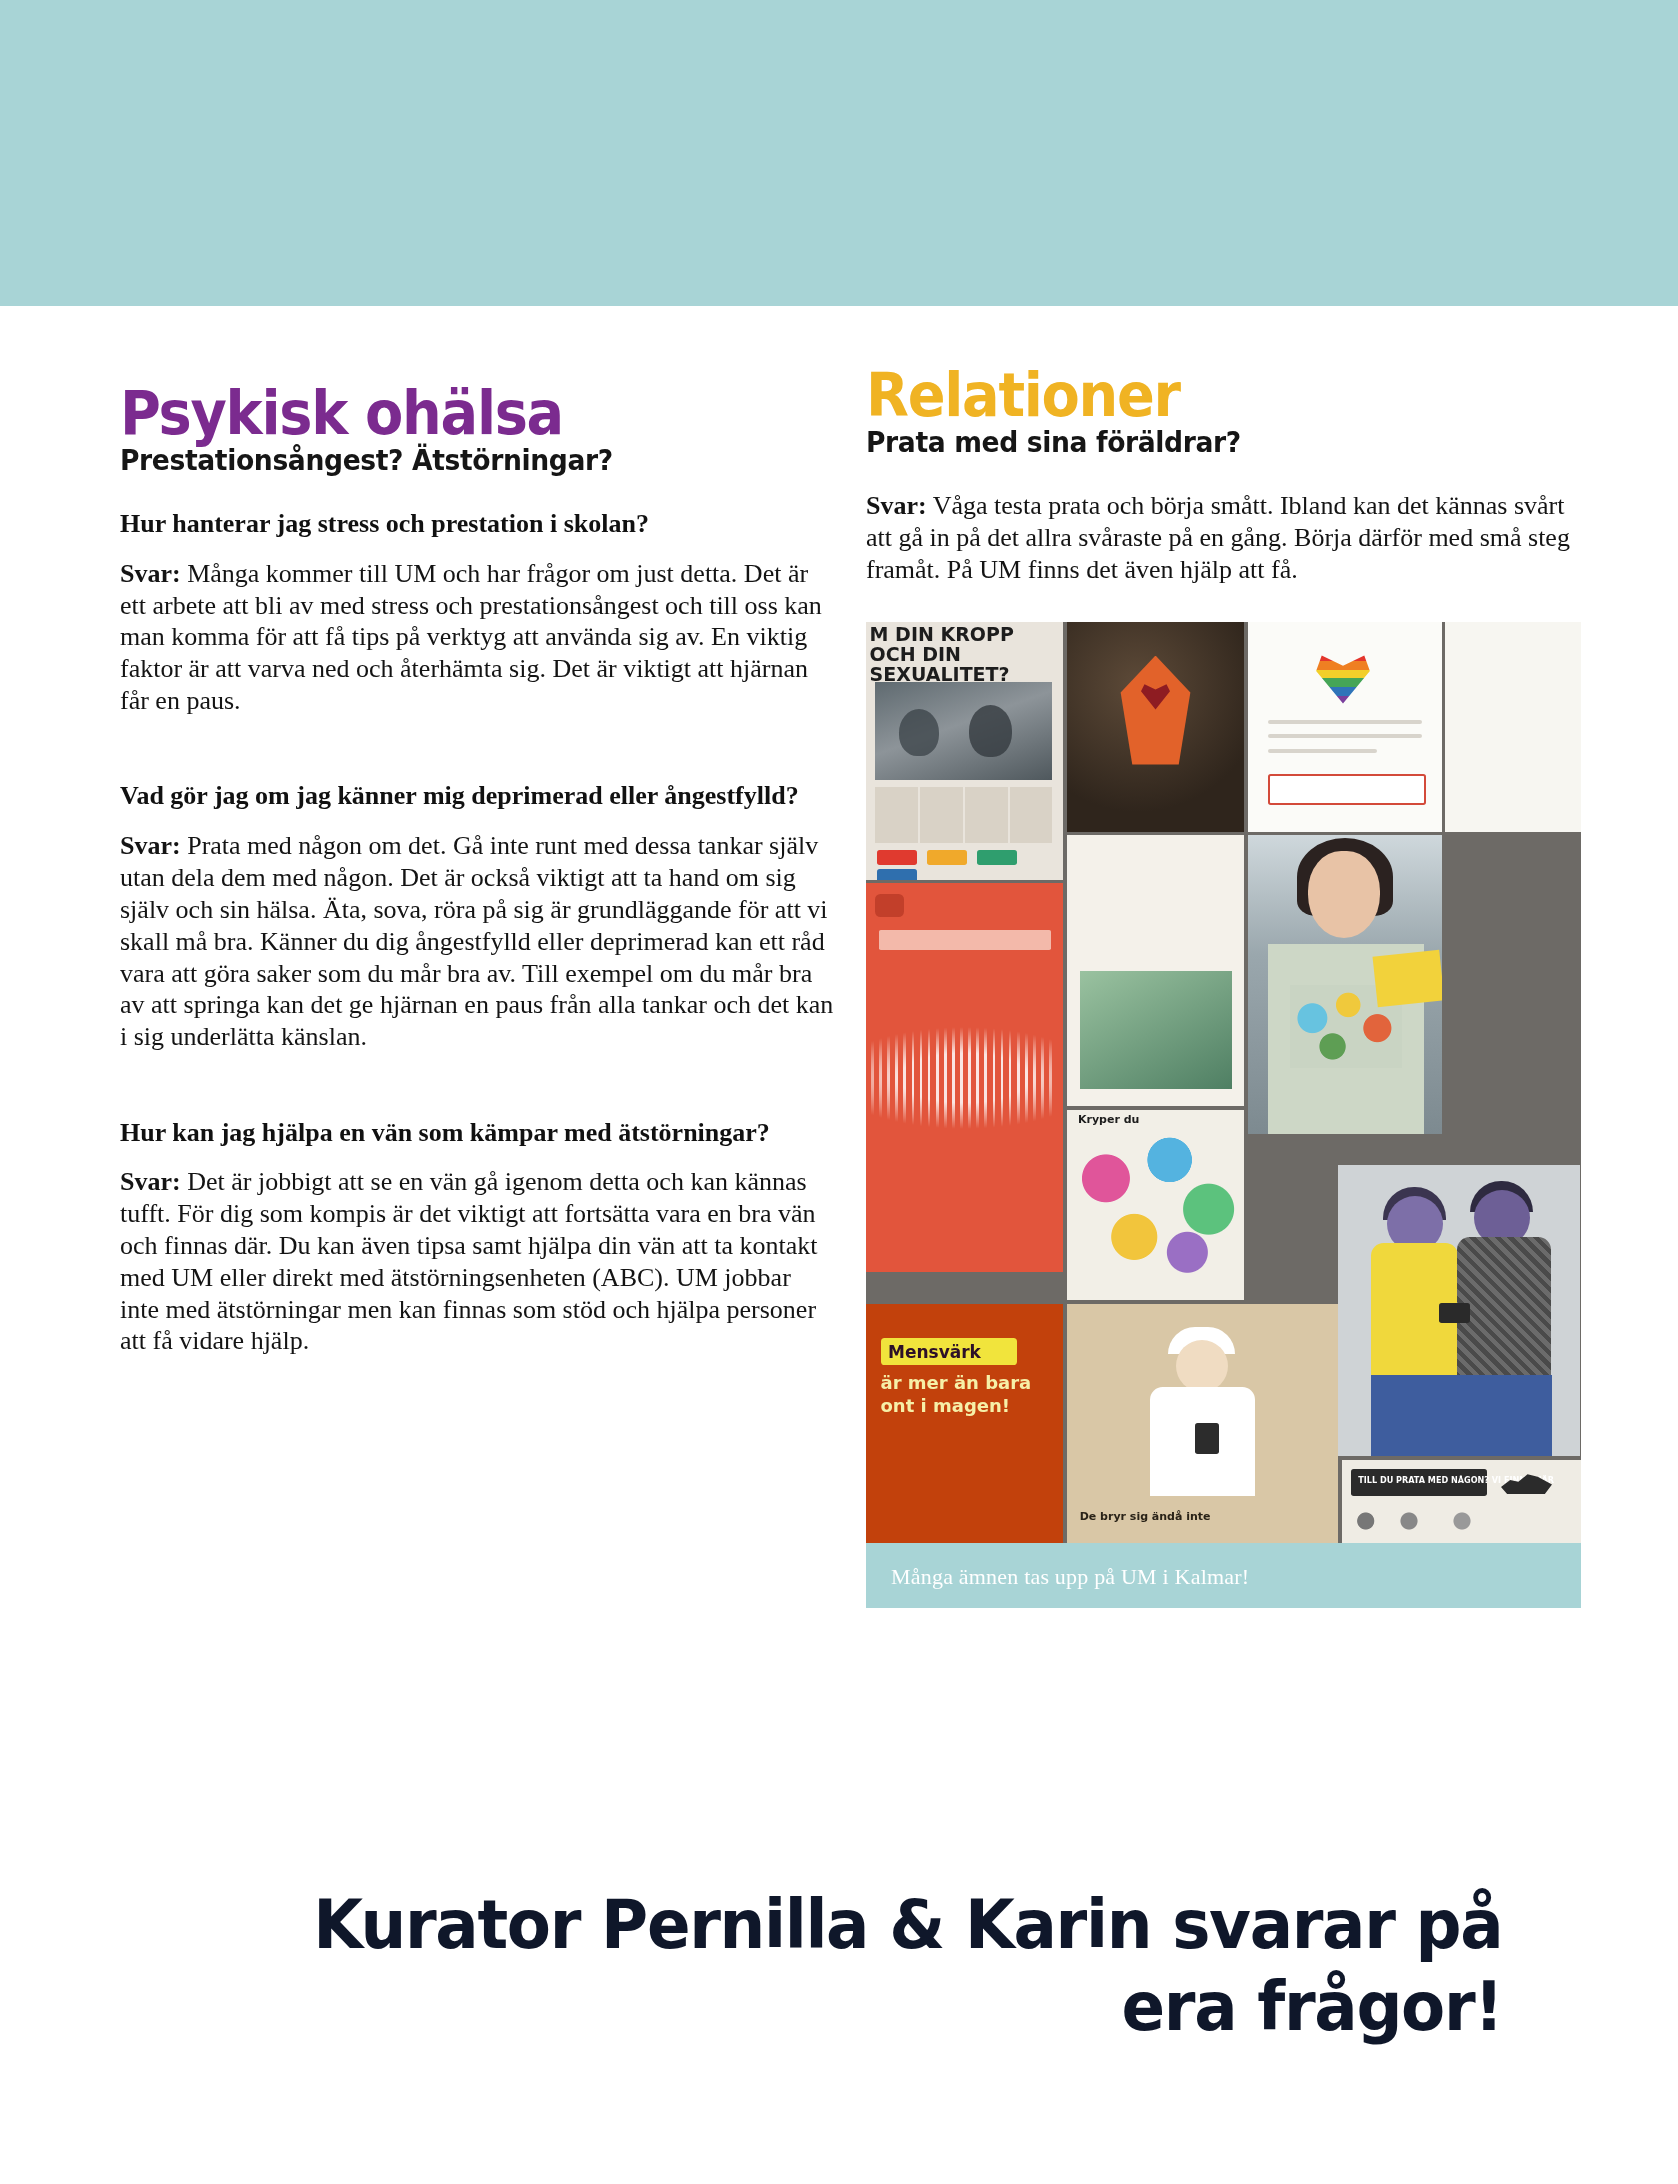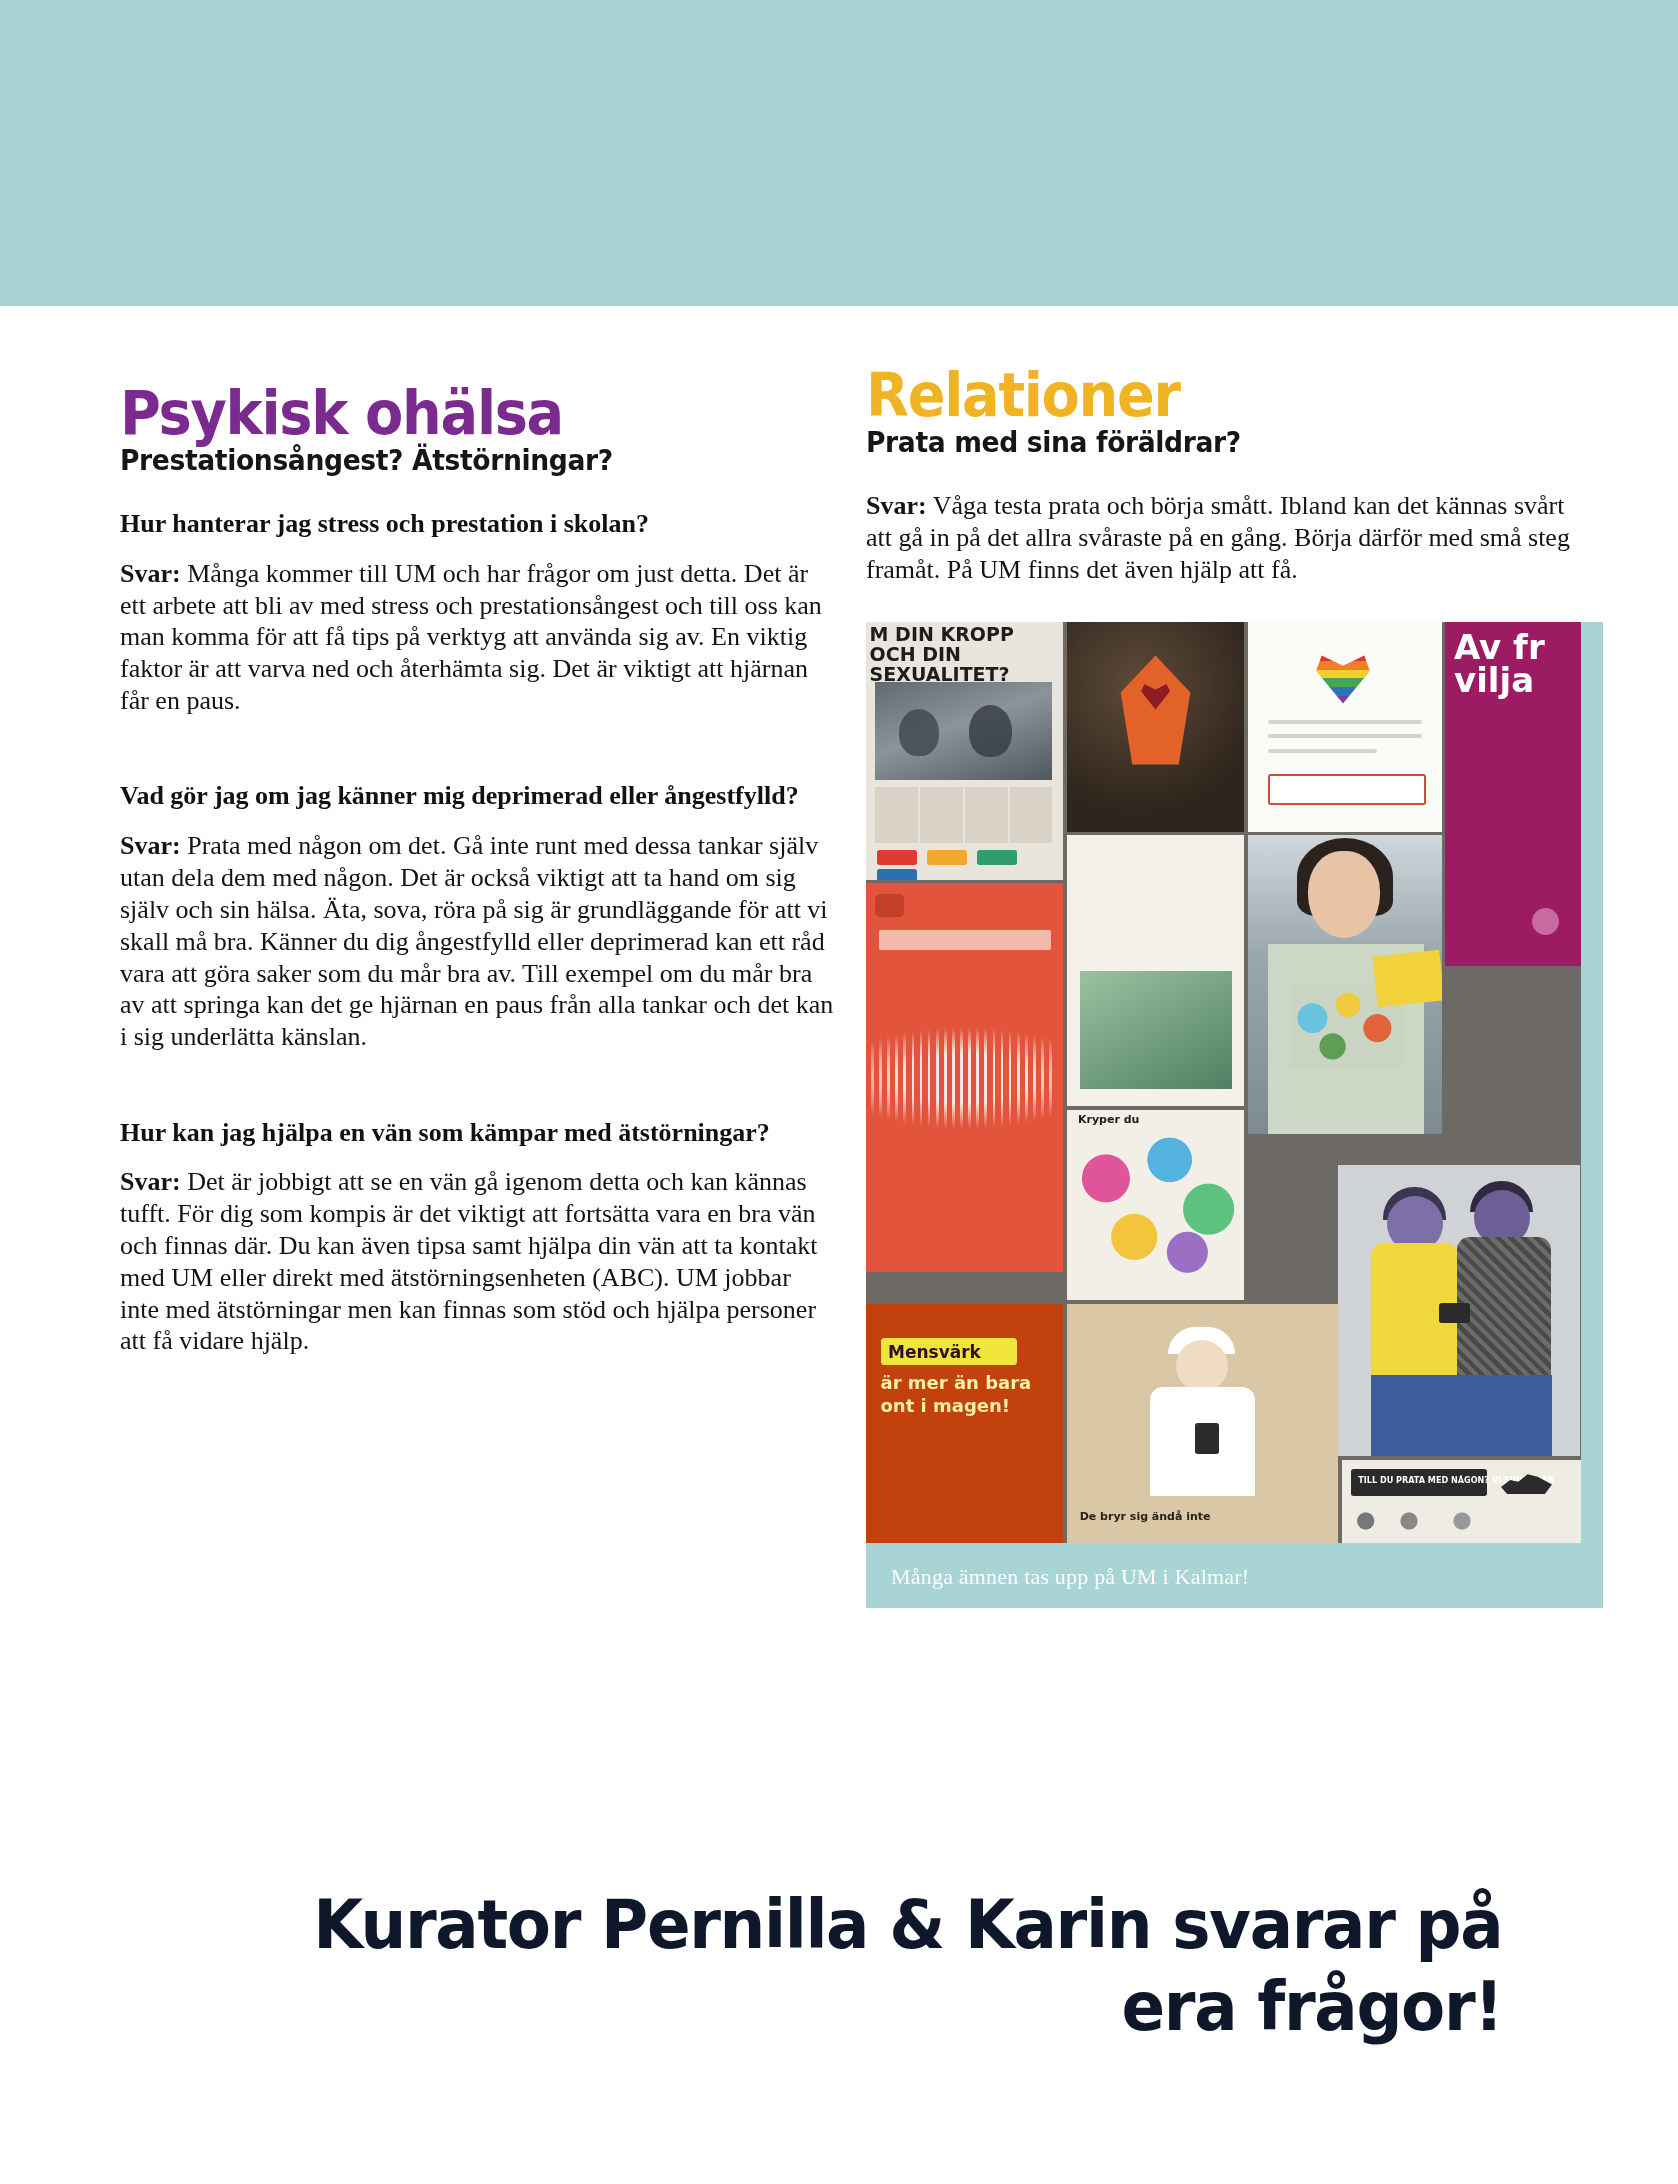--- a/index.html
+++ b/index.html
@@ -107,21 +107,20 @@
   .gap-sm { height: 23.5px; }
 
   
   .photo-card {
     position: relative;
     width: 715px;
     height: 986px;
     margin-top: 34px;
     background: #a8d4d6;
     overflow: hidden;
-    padding-left: 22px;
   }
   .collage {
     position: absolute;
     left: 0;
     top: 0;
     width: 715px;
     height: 921px;
     overflow: hidden;
     background: #6d6a66;
   }
@@ -565,25 +564,20 @@
             <div class="line" style="top:98px"></div>
             <div class="line" style="top:112px"></div>
             <div class="line" style="top:127px;width:109px"></div>
             <div class="bar"></div>
           </div>
 
           <div class="f f6">
             <div class="txt"></div>
           </div>
 
-          <div class="f-av">
-            <div class="t1"><span>Av fr</span><br><span>vilja</span></div>
-            <div class="bodytxt"></div>
-            <div class="logo"></div>
-          </div>
 
           <div class="f f12">
             <div class="txt"></div>
             <div class="pic"></div>
           </div>
 
           <div class="f f9">
             <div class="hair"></div>
             <div class="face"></div>
             <div class="shirt"></div>

